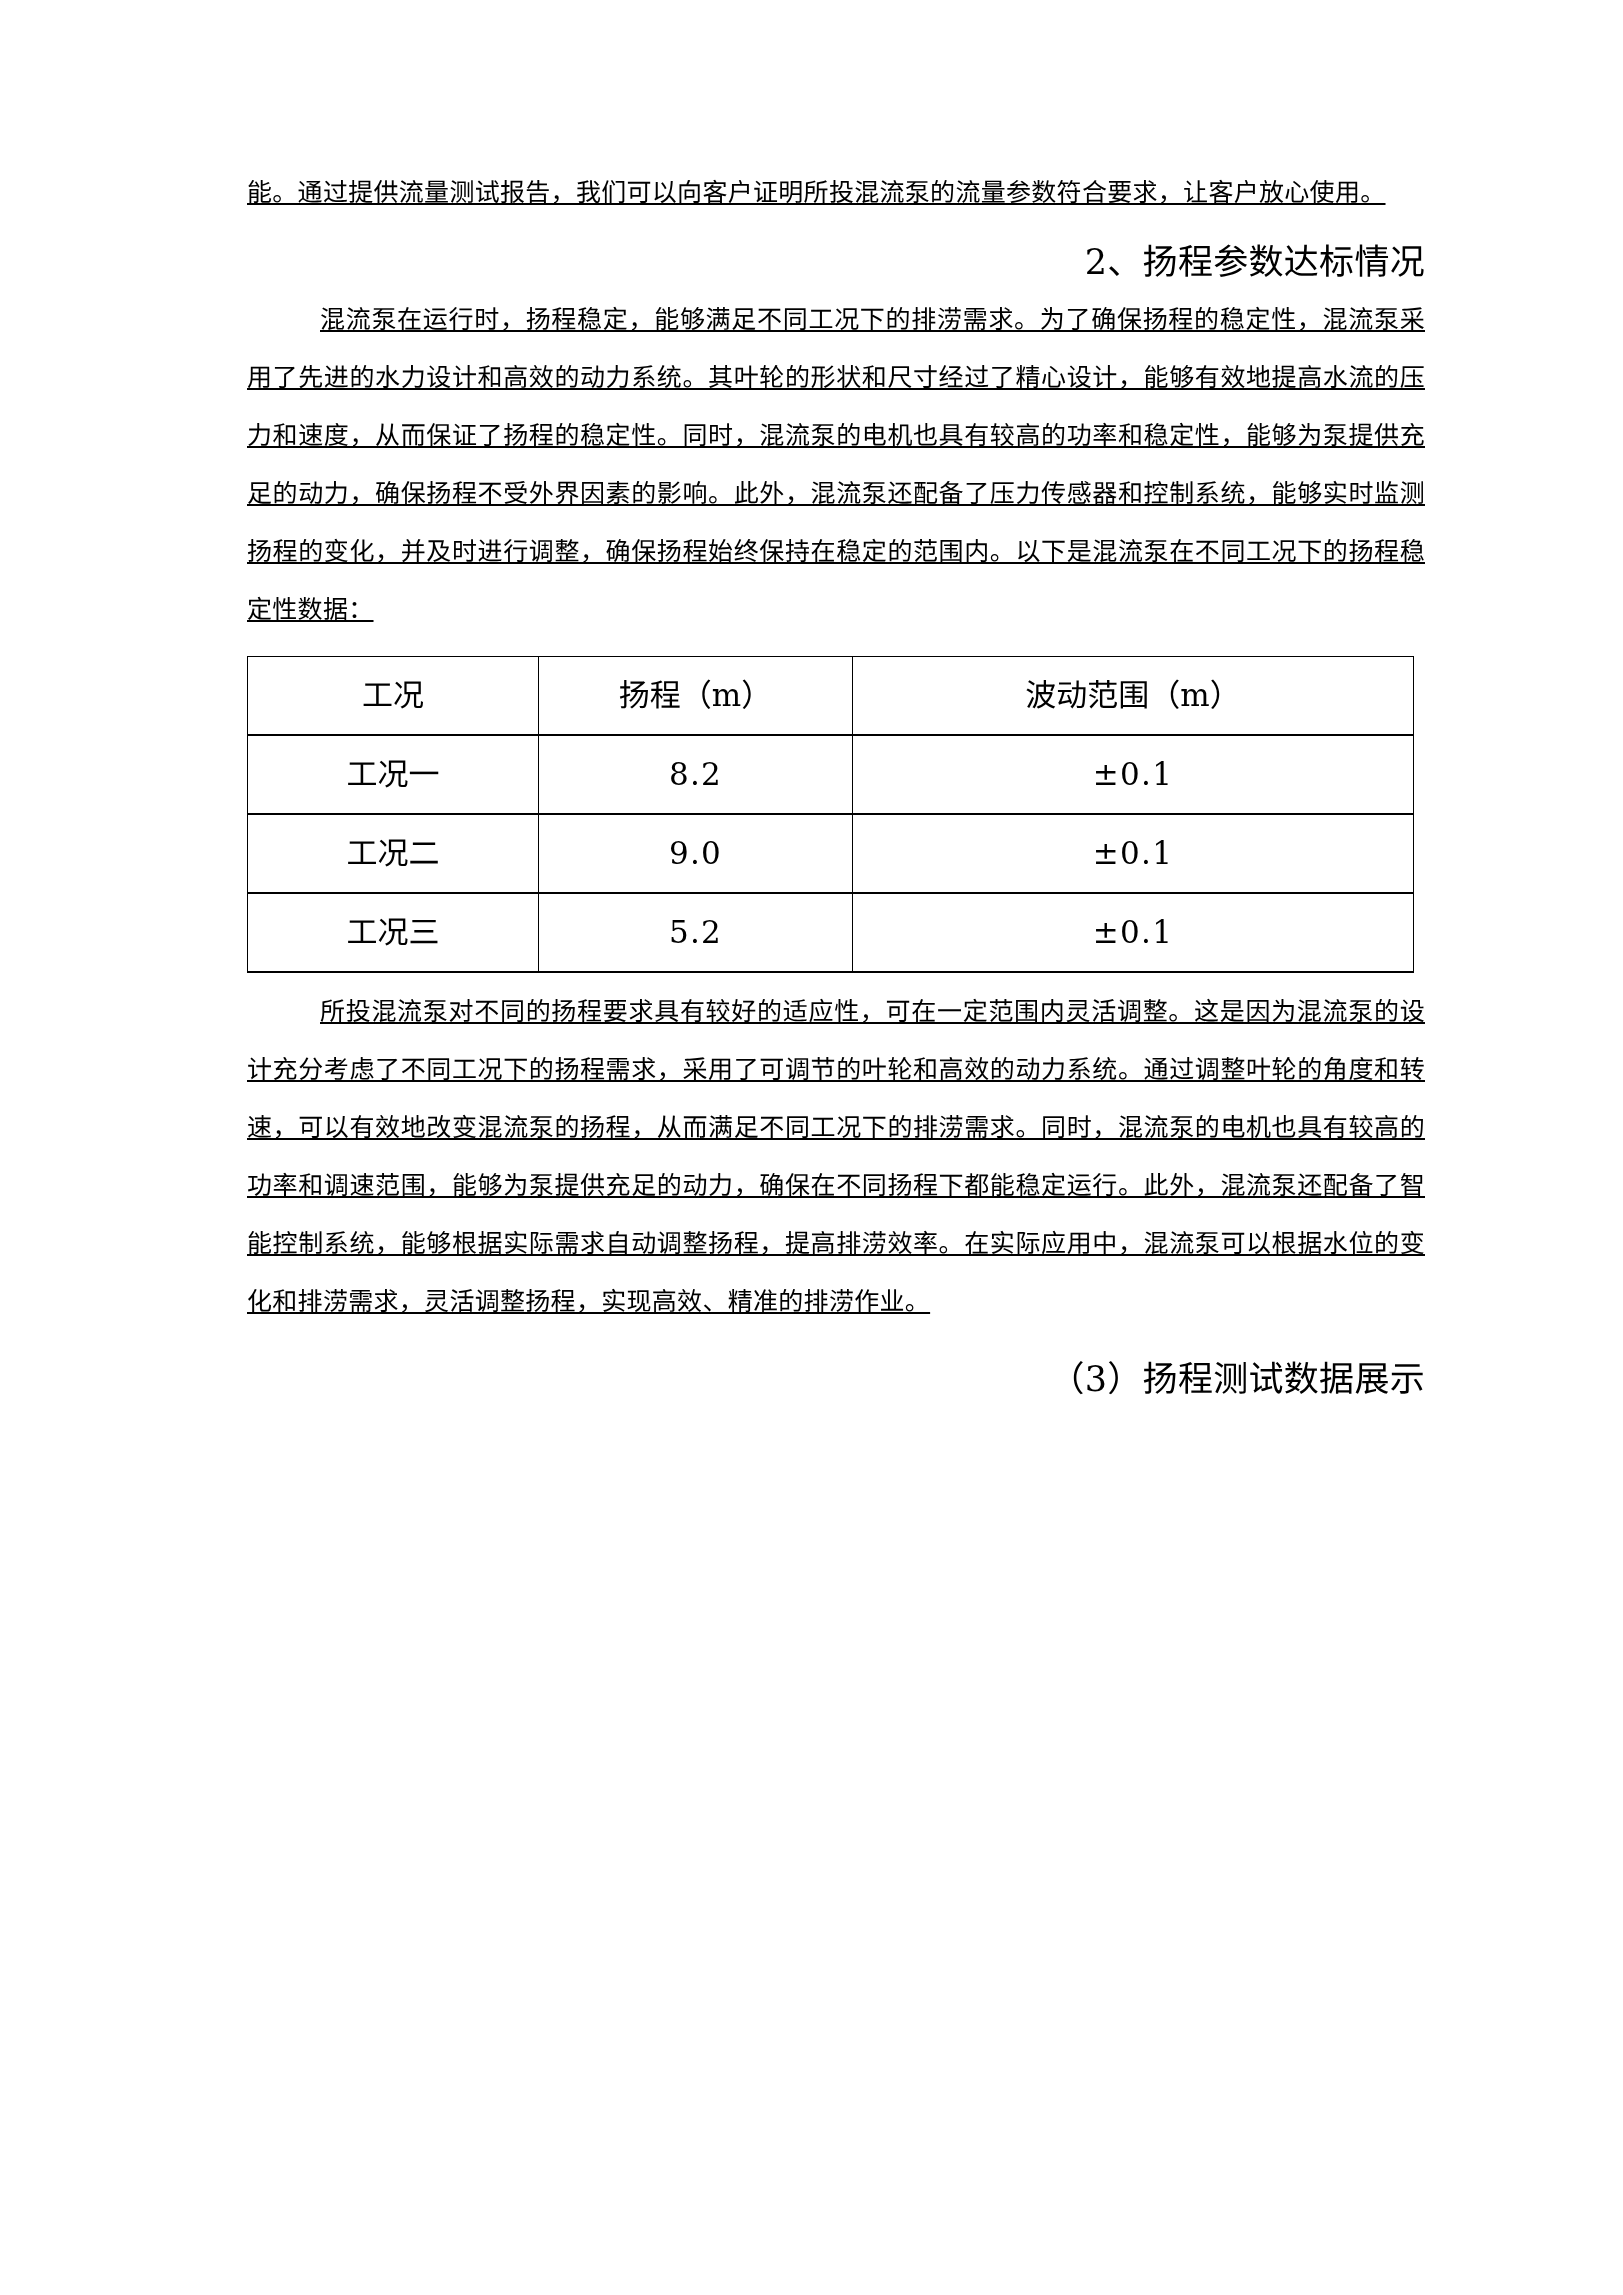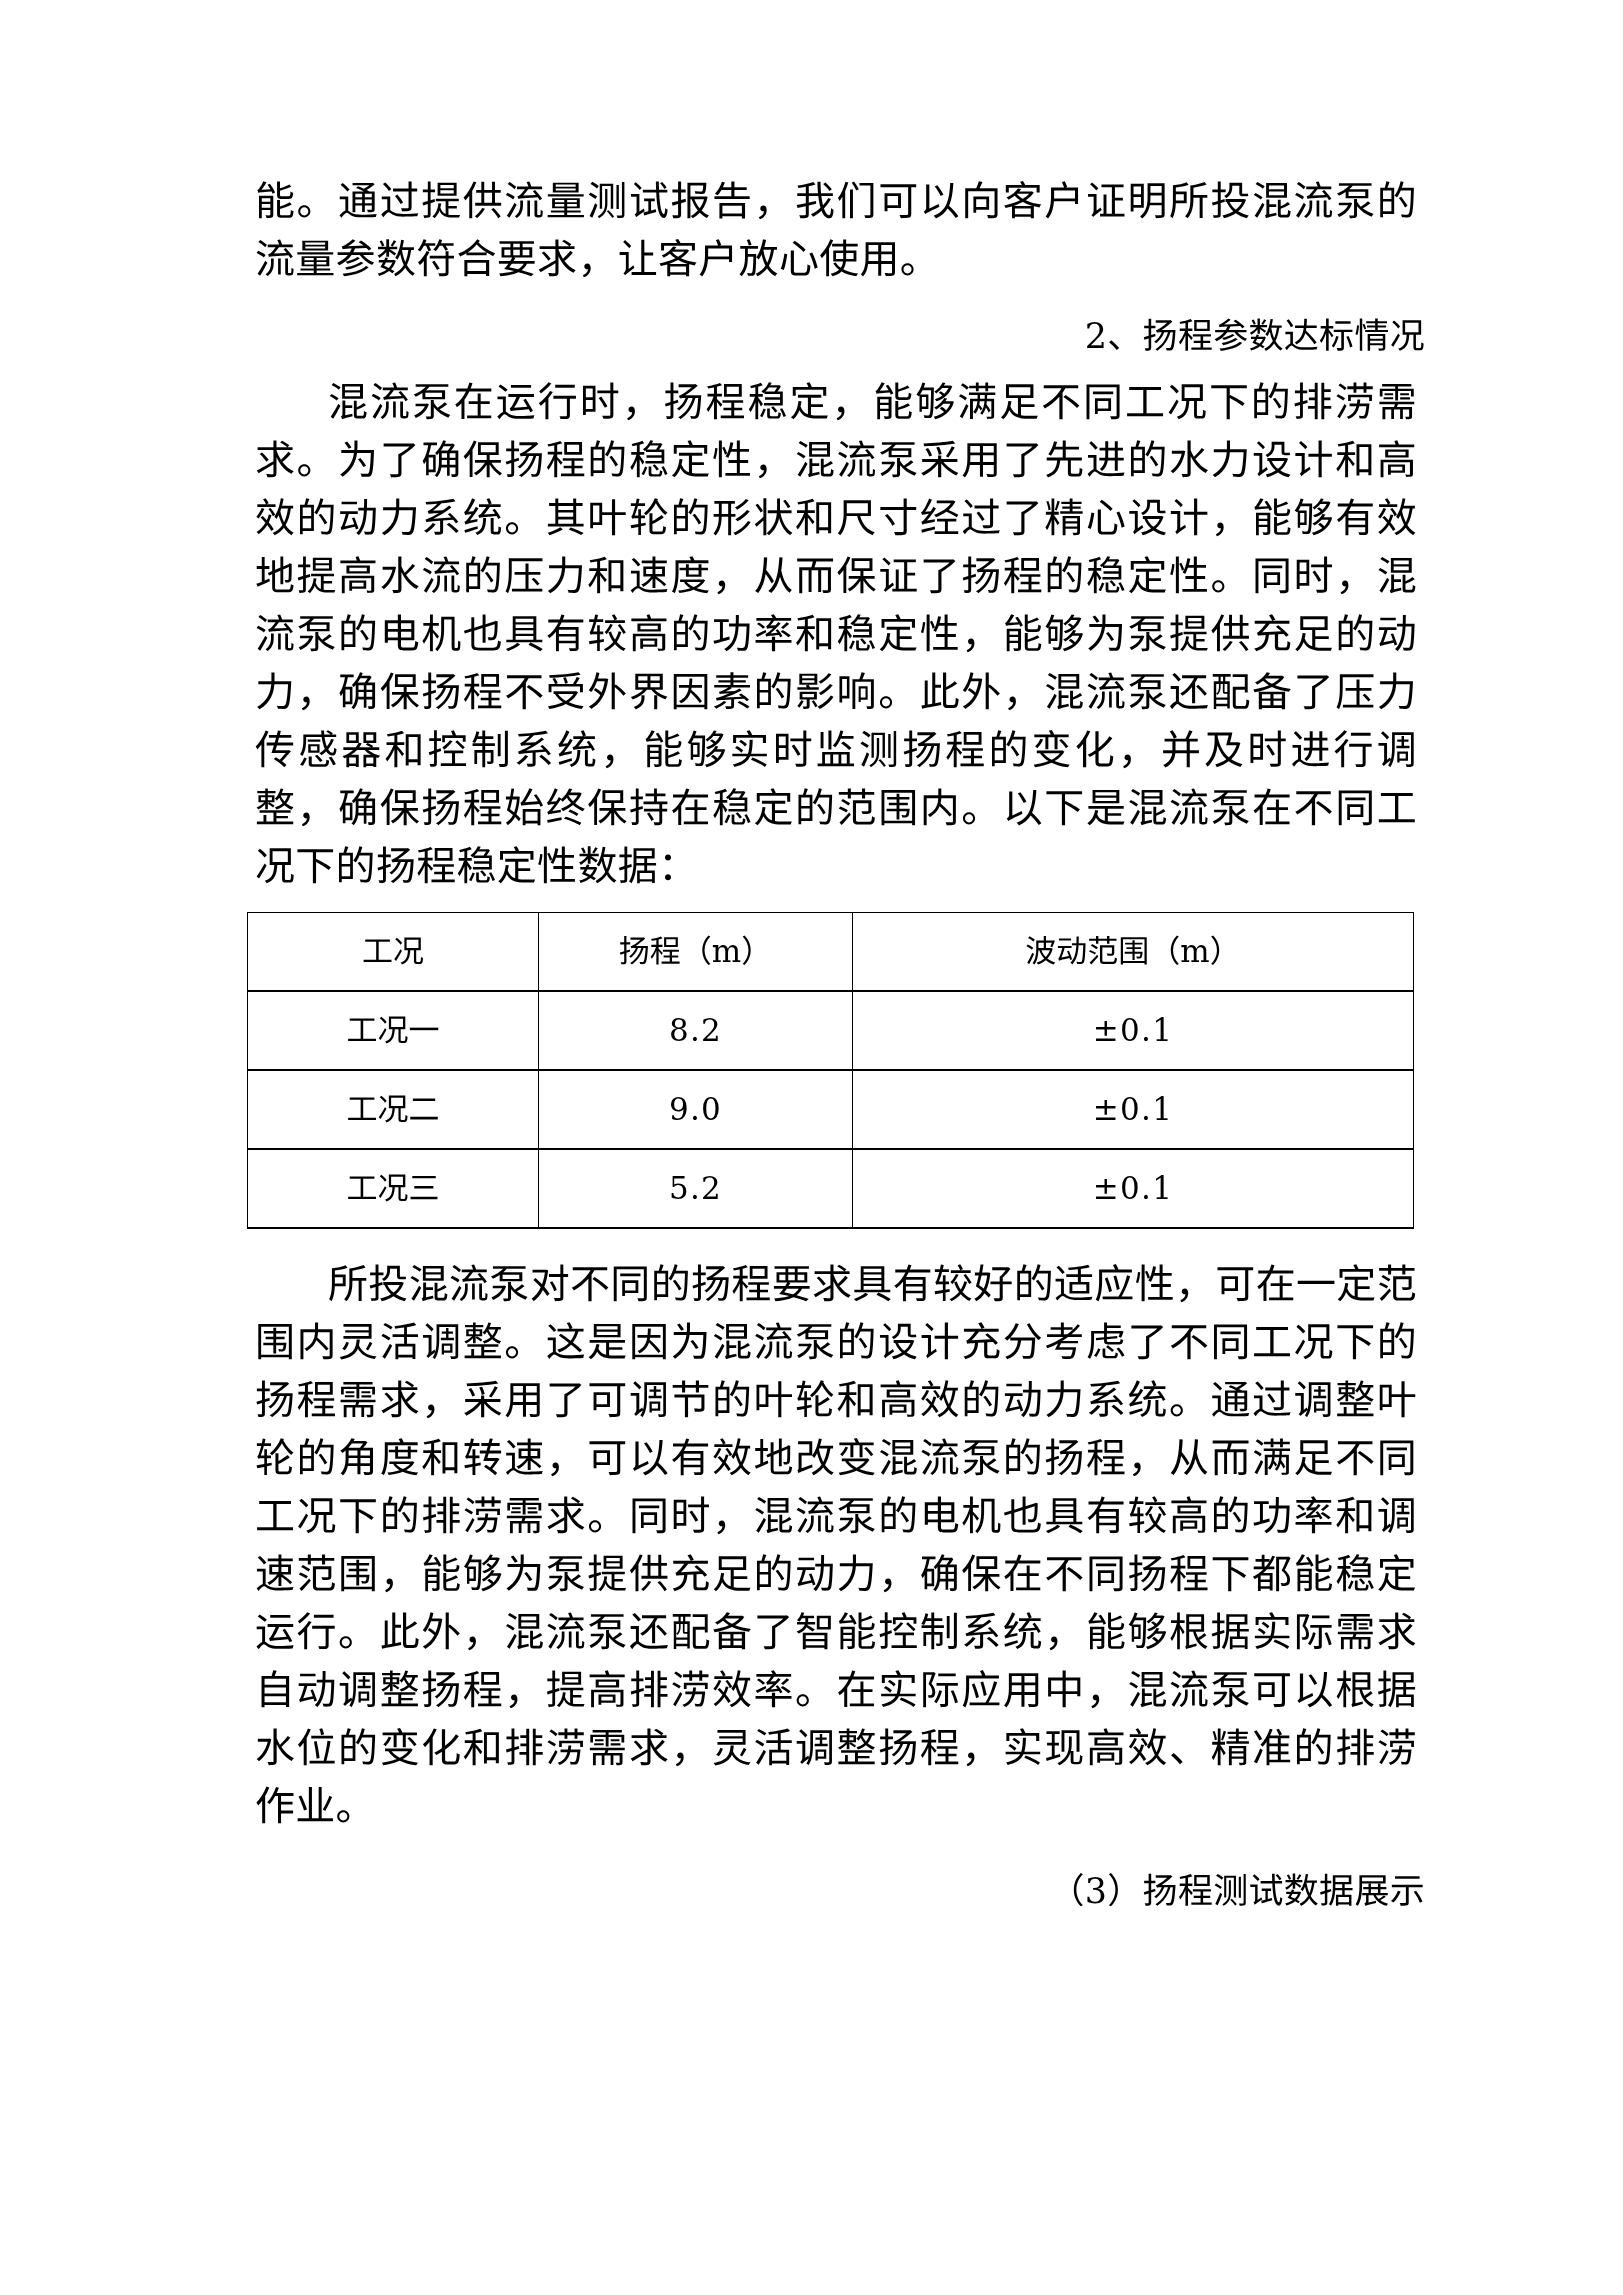--- a/index.html
+++ b/index.html
@@ -20,28 +20,29 @@
     color: #000000;
     overflow: hidden;
   }
 
   .page-body {
     width: 1178px;
   }
 
   
   .para {
-    font-size: 40px;
+    font-size: 25px;
     line-height: 58px;
     text-align: justify;
     text-justify: inter-ideograph;
     text-align-last: left;
-    margin: 8px;
+    margin: 0;
     letter-spacing: 0.3px;
     word-break: break-all;
+    text-decoration: underline;
   }
 
   .para.indent {
     text-indent: 73px;
   }
 
   .para.cont {
     text-indent: 0;
   }
 
@@ -53,21 +54,21 @@
     letter-spacing: 0.3px;
     font-weight: normal;
   }
   .gap-md { height: 10.5px; }
   .gap-lg { height: 19.6px; }
 
   
   .data-table {
     border-collapse: collapse;
     width: 1166px;
-    margin: 17px 0 26px 0;
+    margin: 17px 0 10px 0;
     table-layout: fixed;
   }
 
   .data-table td,
   .data-table th {
     border: 1.3px solid #000000;
     font-size: 31px;
     font-weight: normal;
     text-align: center;
     vertical-align: middle;

